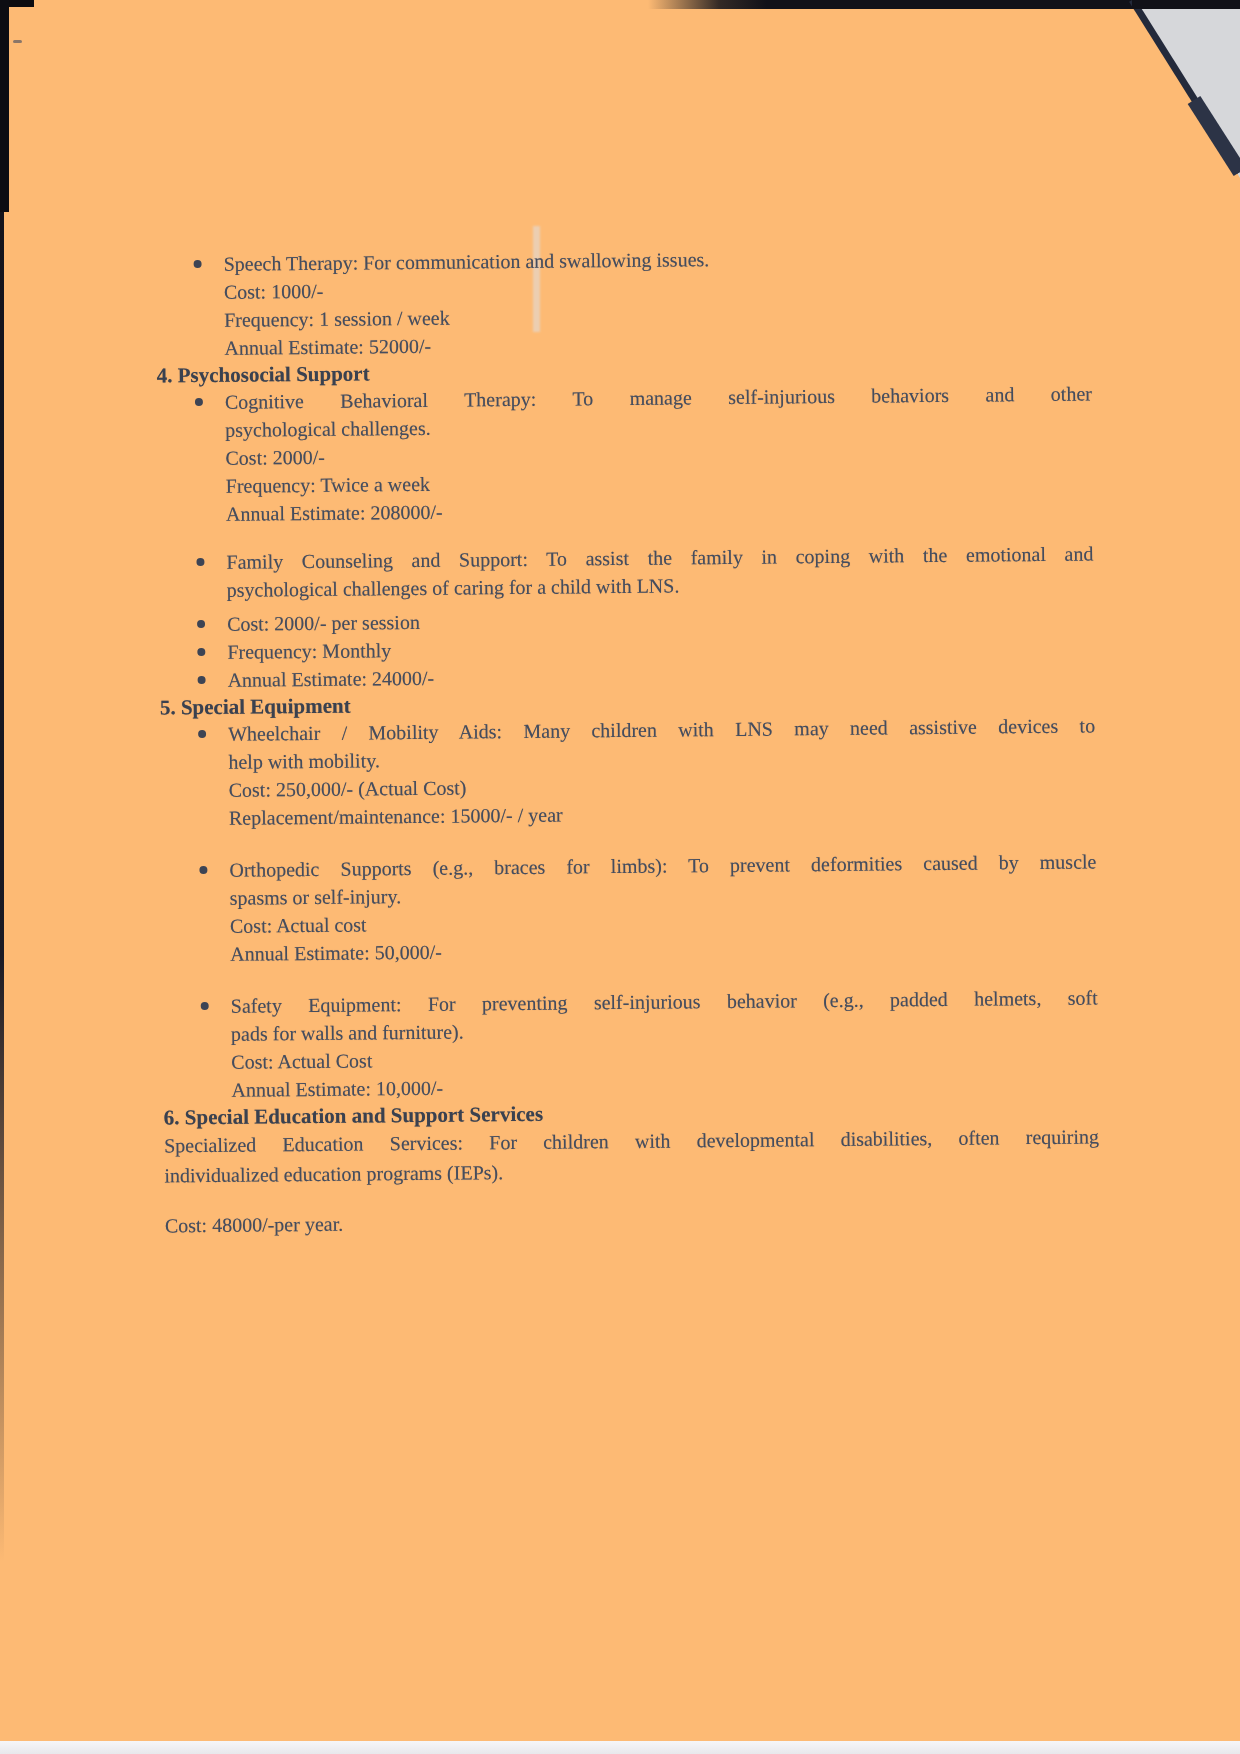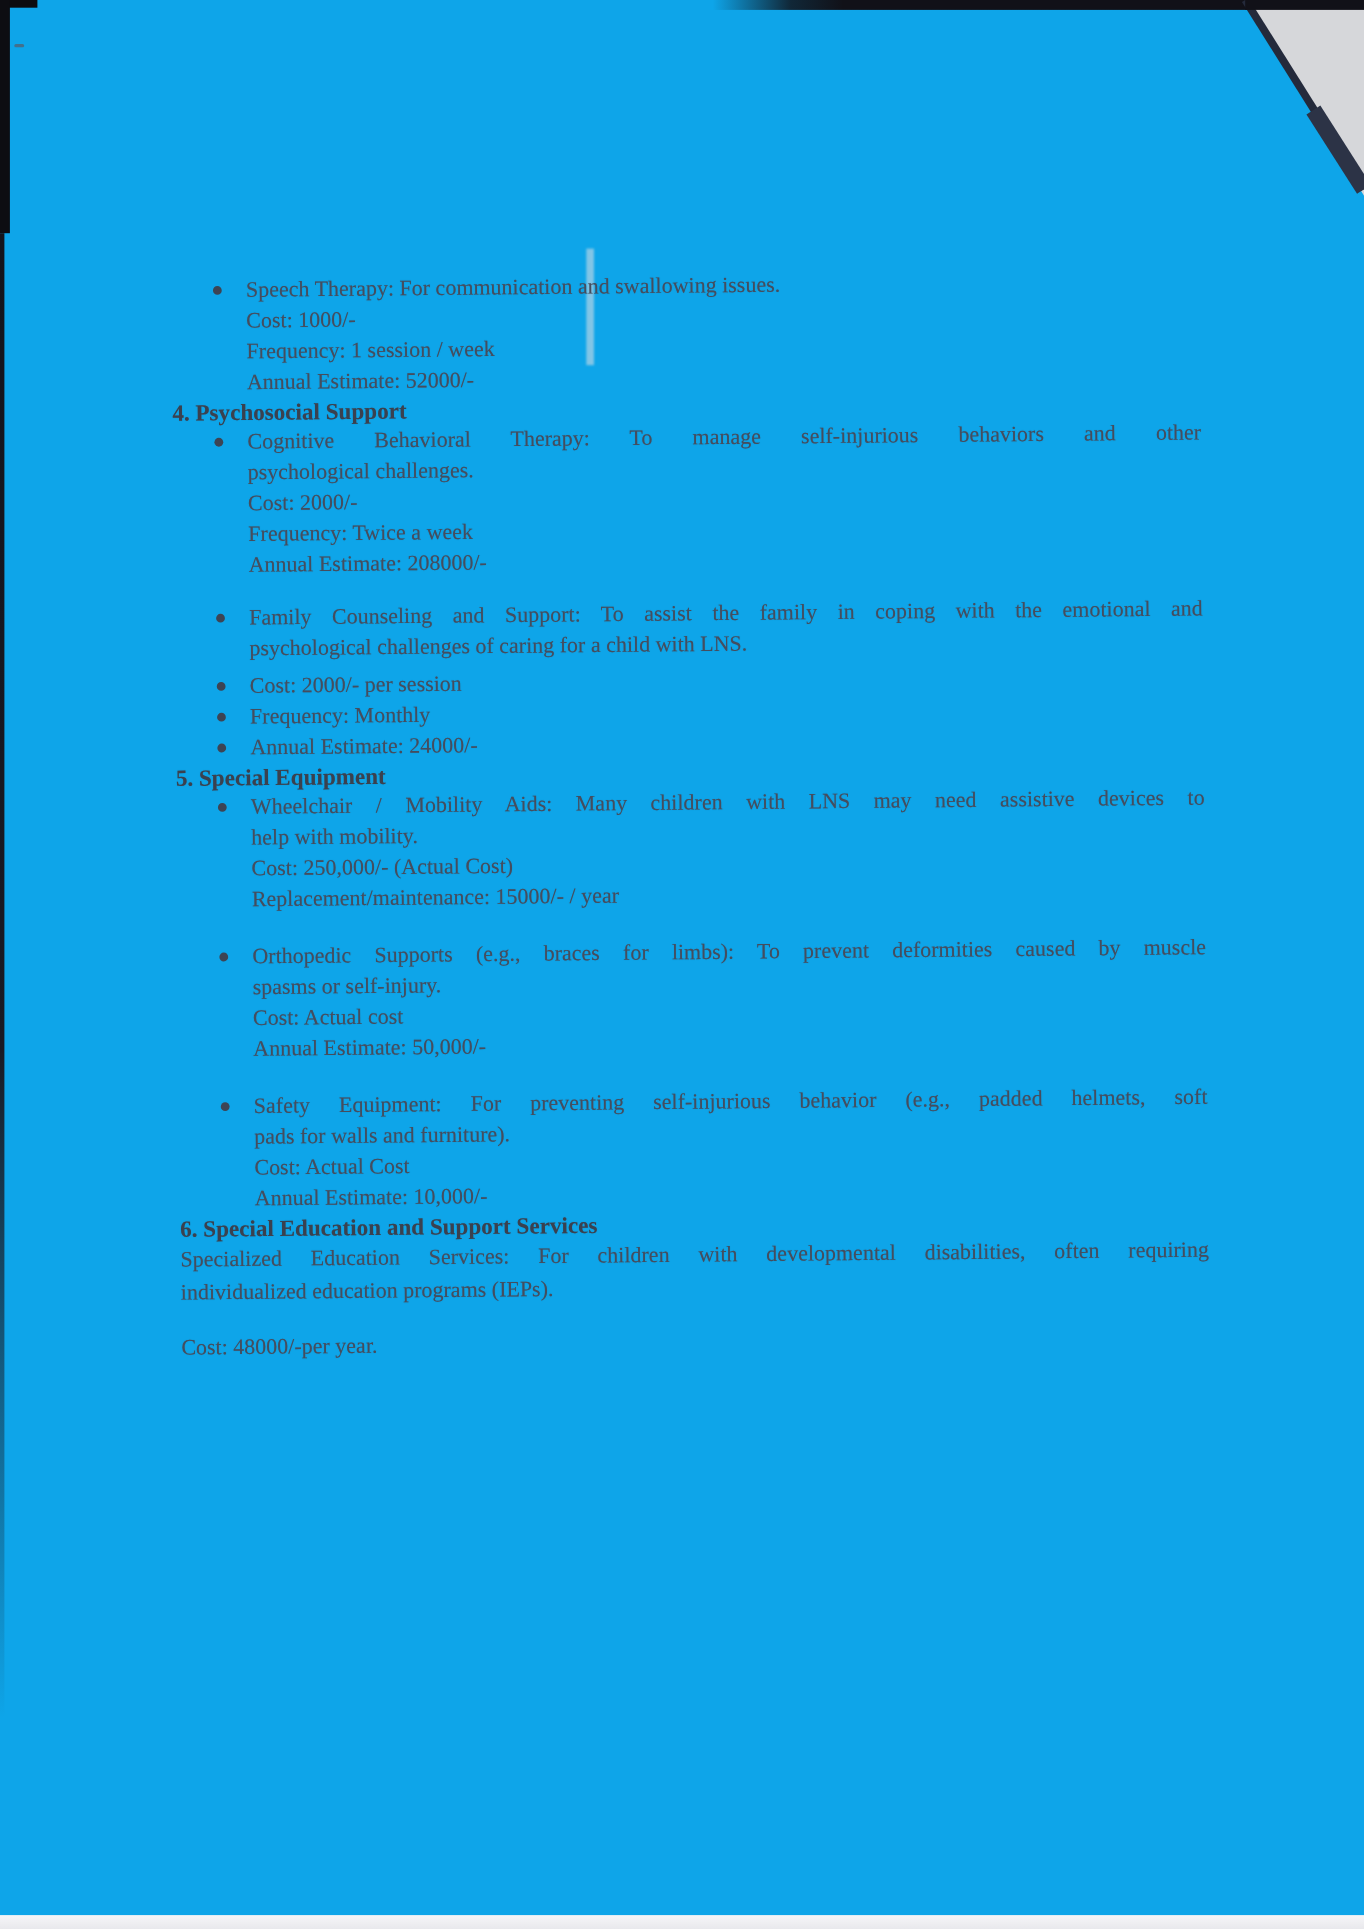--- a/index.html
+++ b/index.html
@@ -5,21 +5,21 @@
   html, body { margin: 0; padding: 0; }
   body {
     width: 1240px; height: 1754px;
     background: #ffffff;
     overflow: hidden;
     position: relative;
     font-family: "Liberation Serif", "DejaVu Serif", serif;
   }
   .page {
     position: absolute; inset: 0;
-    background: #0ea5e9;
+    background: #fdba74;
   }
   
   .scan-edge-left-top {
     position: absolute; left: 0; top: 0; width: 9px; height: 212px;
     background: #0d0d12;
   }
   .scan-edge-left-tail {
     position: absolute; left: 0; top: 212px; width: 4px; height: 1350px;
     background: linear-gradient(#14141c 0%, #1a1a24 55%, rgba(26,26,36,0.35) 85%, rgba(26,26,36,0) 100%);
   }

